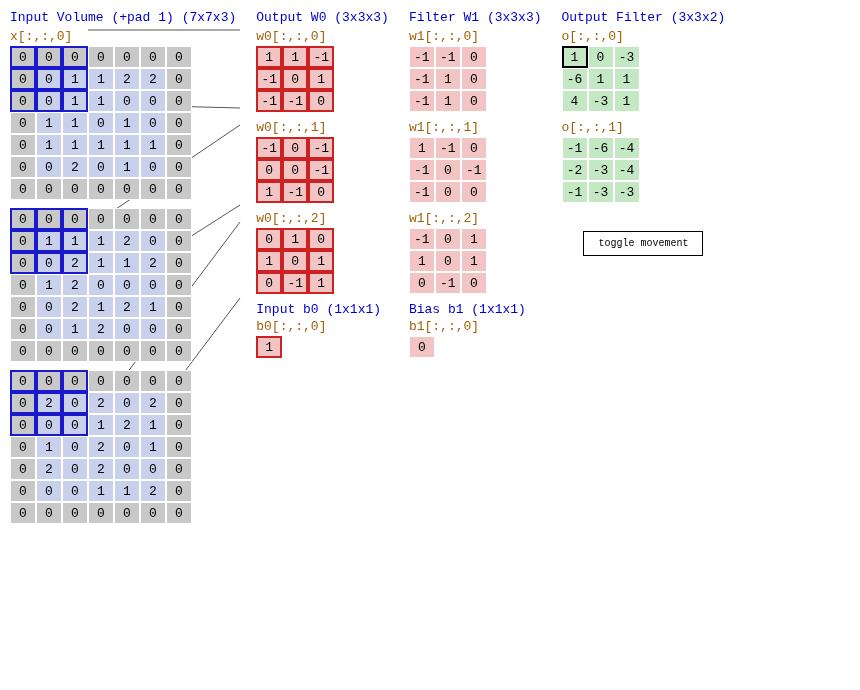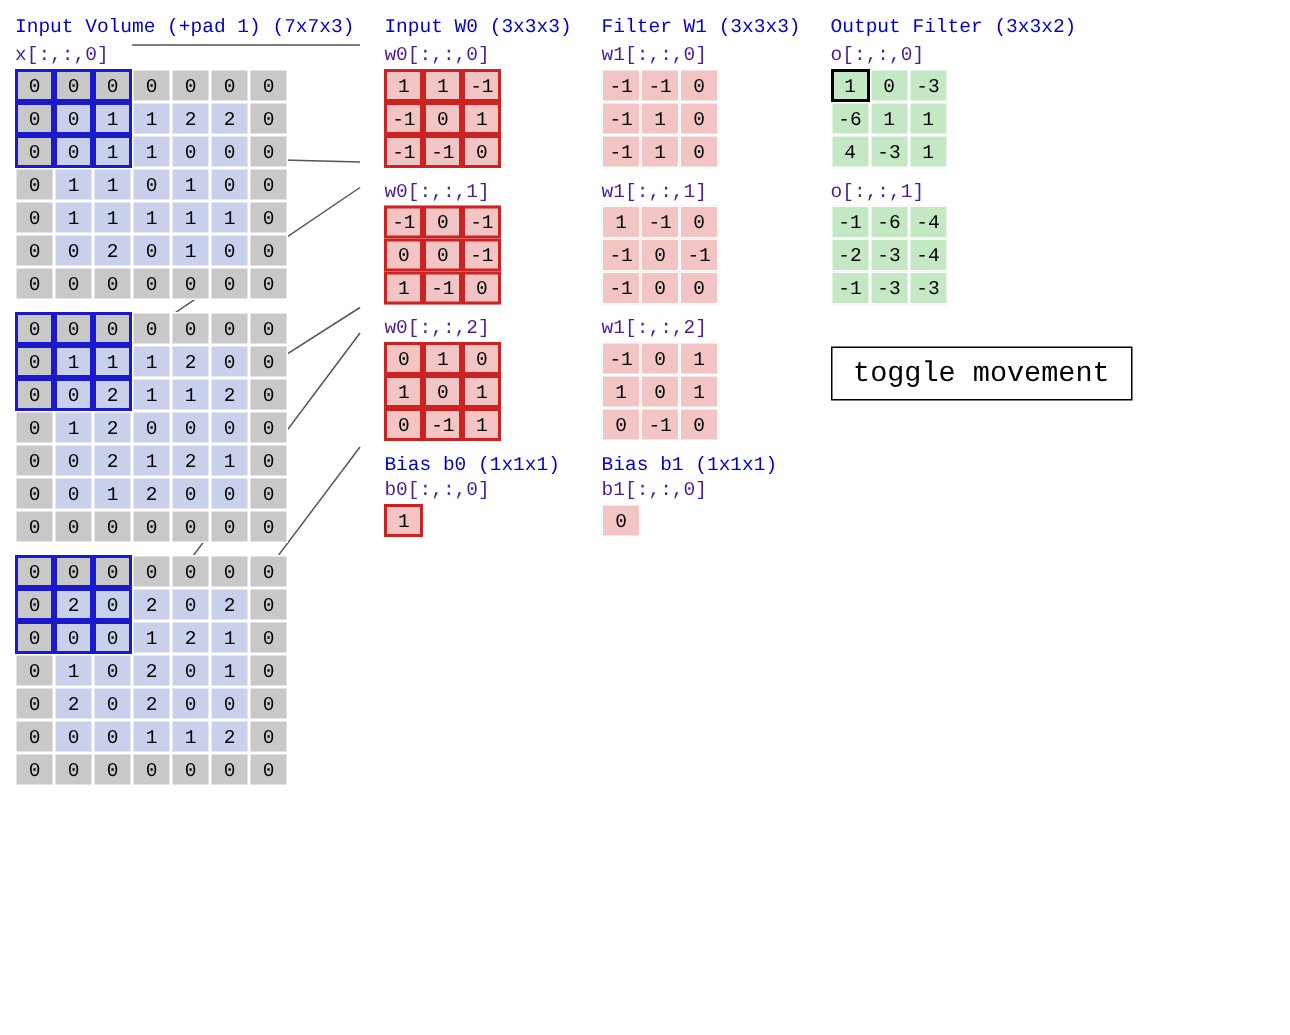--- a/index.html
+++ b/index.html
@@ -22,21 +22,21 @@
   .col {
     display: flex;
     flex-direction: column;
   }
   .header {
     color: #0000cc;
     margin-bottom: 2px;
     white-space: nowrap;
   }
   .sublabel {
-    color: #4c1d95;
+    color: #a16207;
     margin-bottom: 2px;
     white-space: nowrap;
     font-family: Liberation Mono, monospace;
   }
   .grid {
     display: grid;
     margin-bottom: 8px;
   }
   .grid.c7 { grid-template-columns: repeat(7, 26px); }
   .grid.c3 { grid-template-columns: repeat(3, 26px); }
@@ -59,21 +59,21 @@
   
   .w1 { background: #f2c4c4; }
   
   .b0 { background: #f2c4c4; border: 2px solid #cc2222 !important; }
   .b1 { background: #f2c4c4; }
   
   .og { background: #c4e8c4; }
   .osel { border: 2px solid #000 !important; }
   button {
     font-family: "Courier New", monospace;
-    font-size: 19px;
+    font-size: 10px;
     padding: 6px 14px;
     border: 1px solid #000;
     background: #fff;
     cursor: pointer;
     margin-top: 20px;
     align-self: center;
   }
   svg.lines {
     position: absolute;
     top: 0; left: 0;
@@ -251,21 +251,21 @@
         <div class="cell ic">0</div>
         <div class="cell ic">0</div>
         <div class="cell ic">0</div>
         <div class="cell ic">0</div>
         <div class="cell ic">0</div>
         <div class="cell ic">0</div>
       </div>
   </div>
 
   <div class="col">
-    <div class="header">Input W0 (3x3x3)</div>
+    <div class="header">Output W0 (3x3x3)</div>
     <div style="height:2px"></div>
     <div class="sublabel">w0[:,:,0]</div>
     <div class="grid c3" id="w00">
         <div class="cell w0">1</div>
         <div class="cell w0">1</div>
         <div class="cell w0">-1</div>
         <div class="cell w0">-1</div>
         <div class="cell w0">0</div>
         <div class="cell w0">1</div>
         <div class="cell w0">-1</div>
@@ -290,21 +290,21 @@
         <div class="cell w0">1</div>
         <div class="cell w0">0</div>
         <div class="cell w0">1</div>
         <div class="cell w0">0</div>
         <div class="cell w0">1</div>
         <div class="cell w0">0</div>
         <div class="cell w0">-1</div>
         <div class="cell w0">1</div>
       </div>
 
-    <div class="header">Bias b0 (1x1x1)</div>
+    <div class="header">Input b0 (1x1x1)</div>
     <div class="sublabel">b0[:,:,0]</div>
     <div class="grid c1">
       <div class="cell b0">1</div>
     </div>
   </div>
 
   <div class="col">
     <div class="header">Filter W1 (3x3x3)</div>
     <div style="height:2px"></div>
     <div class="sublabel">w1[:,:,0]</div>

